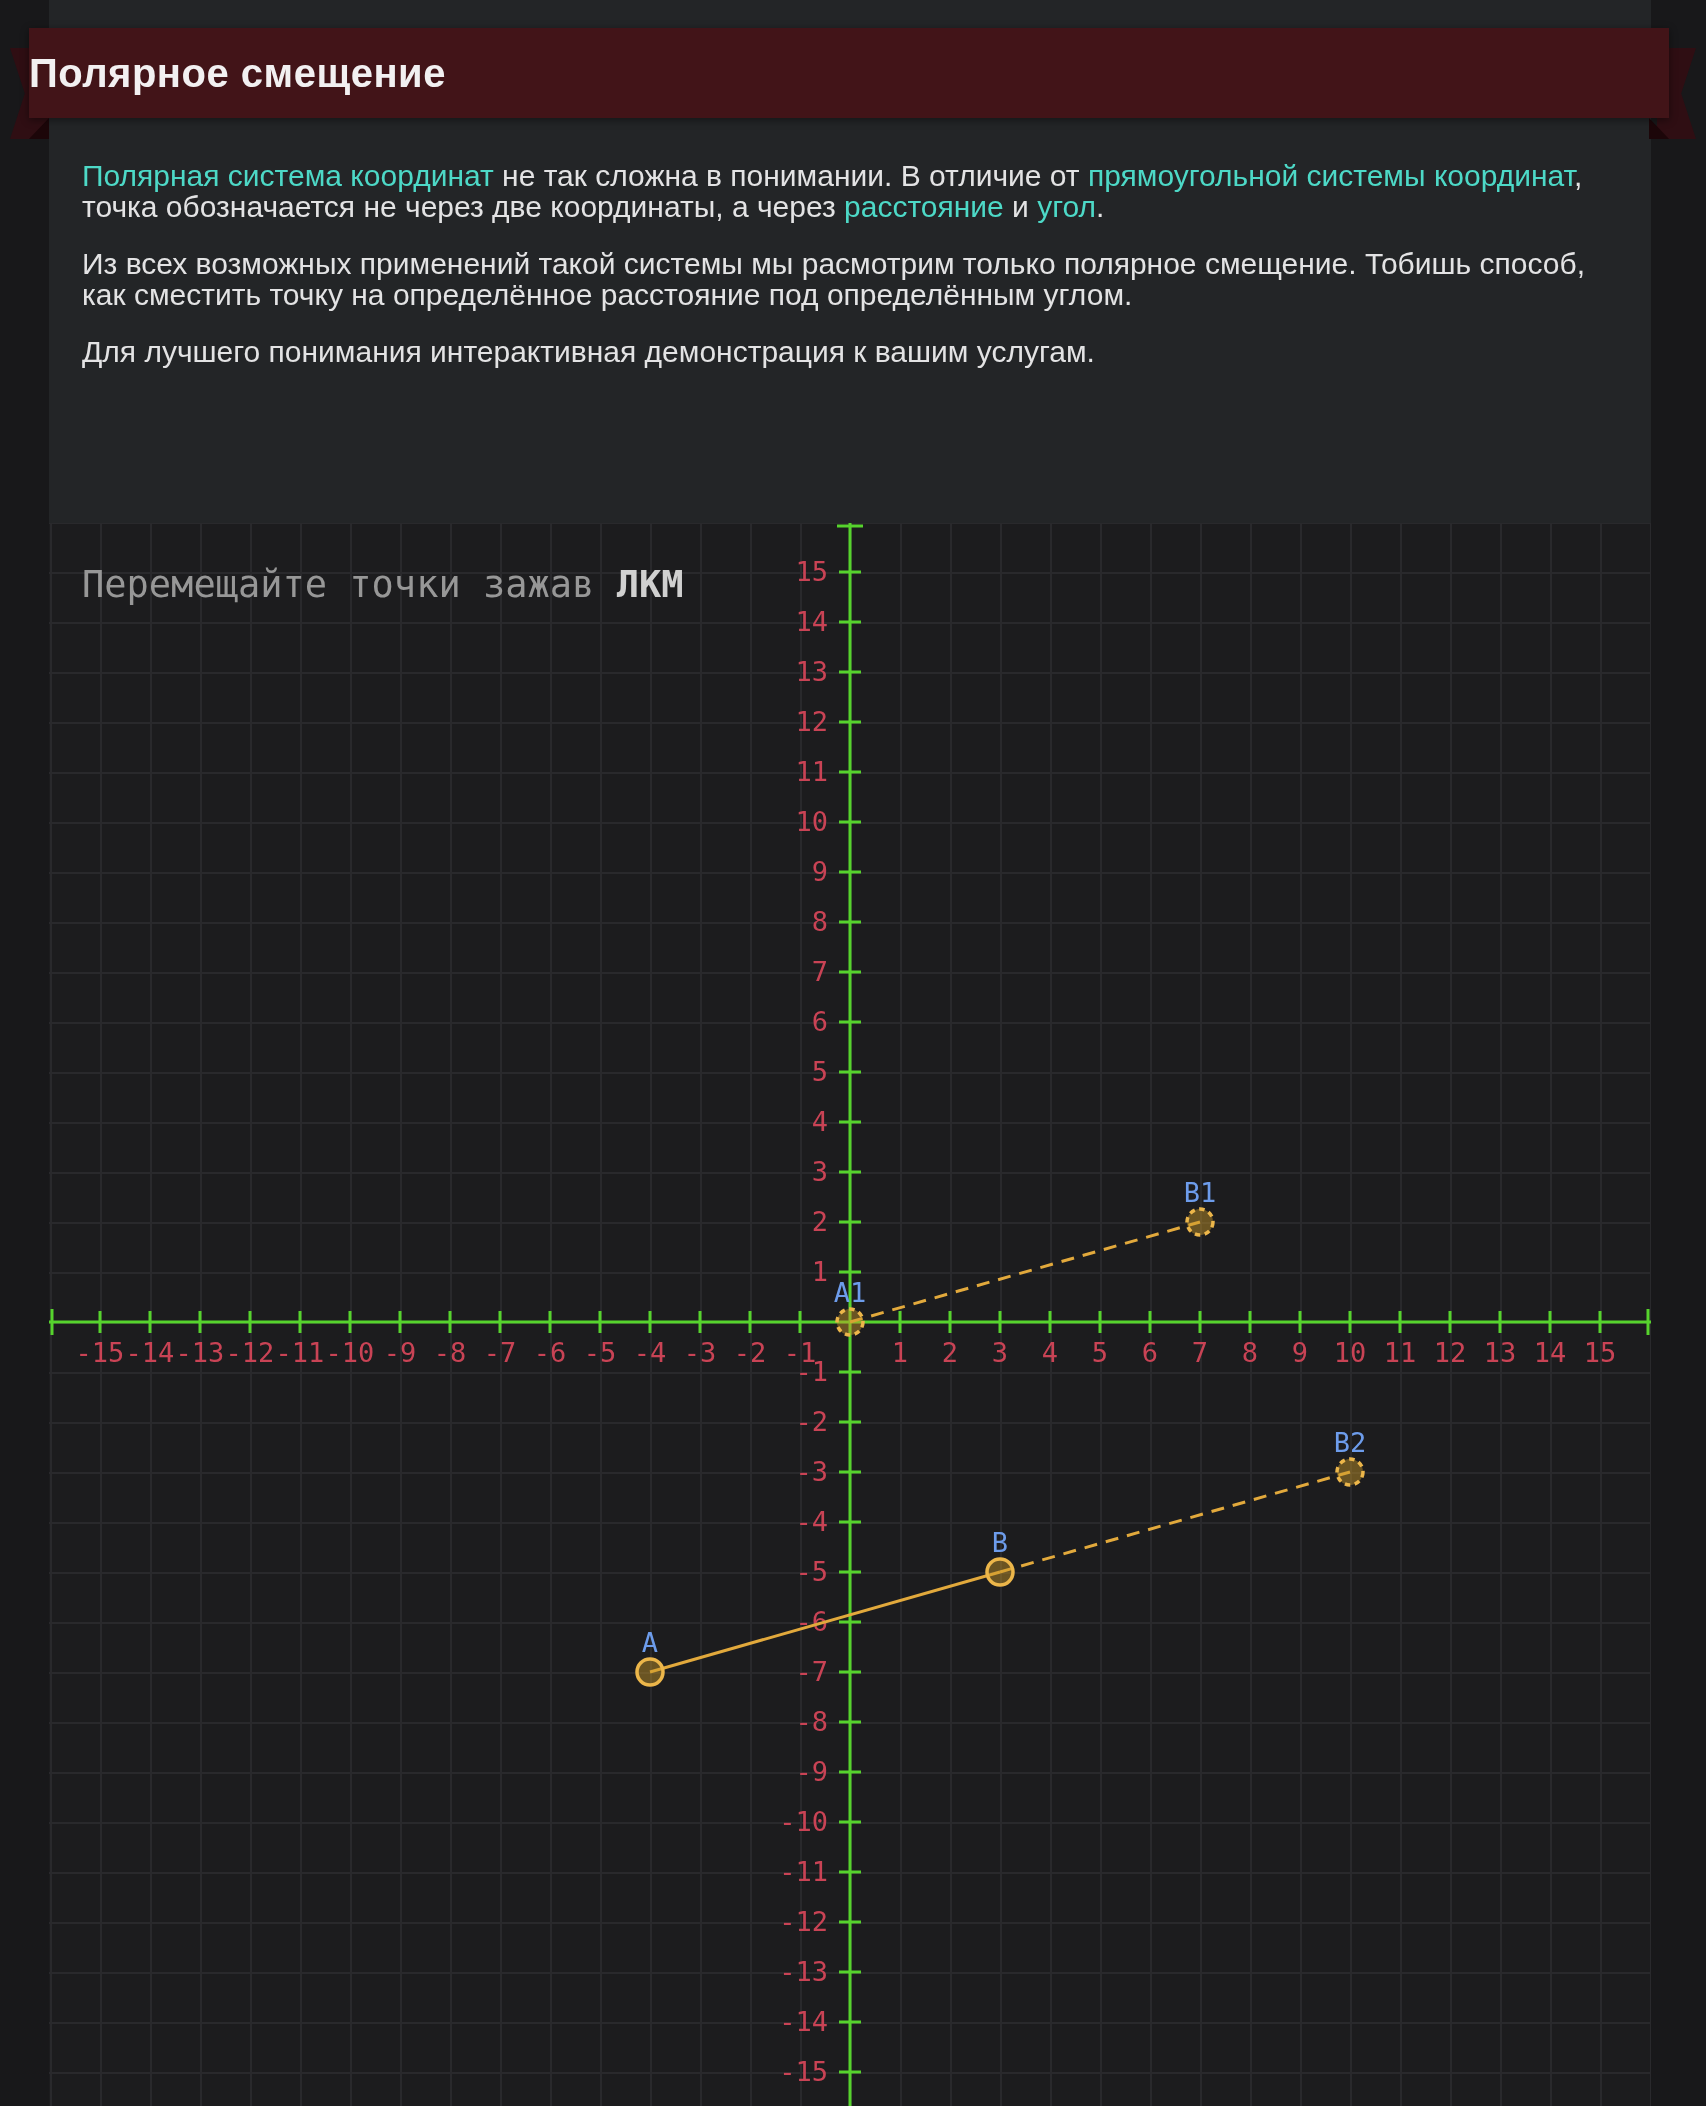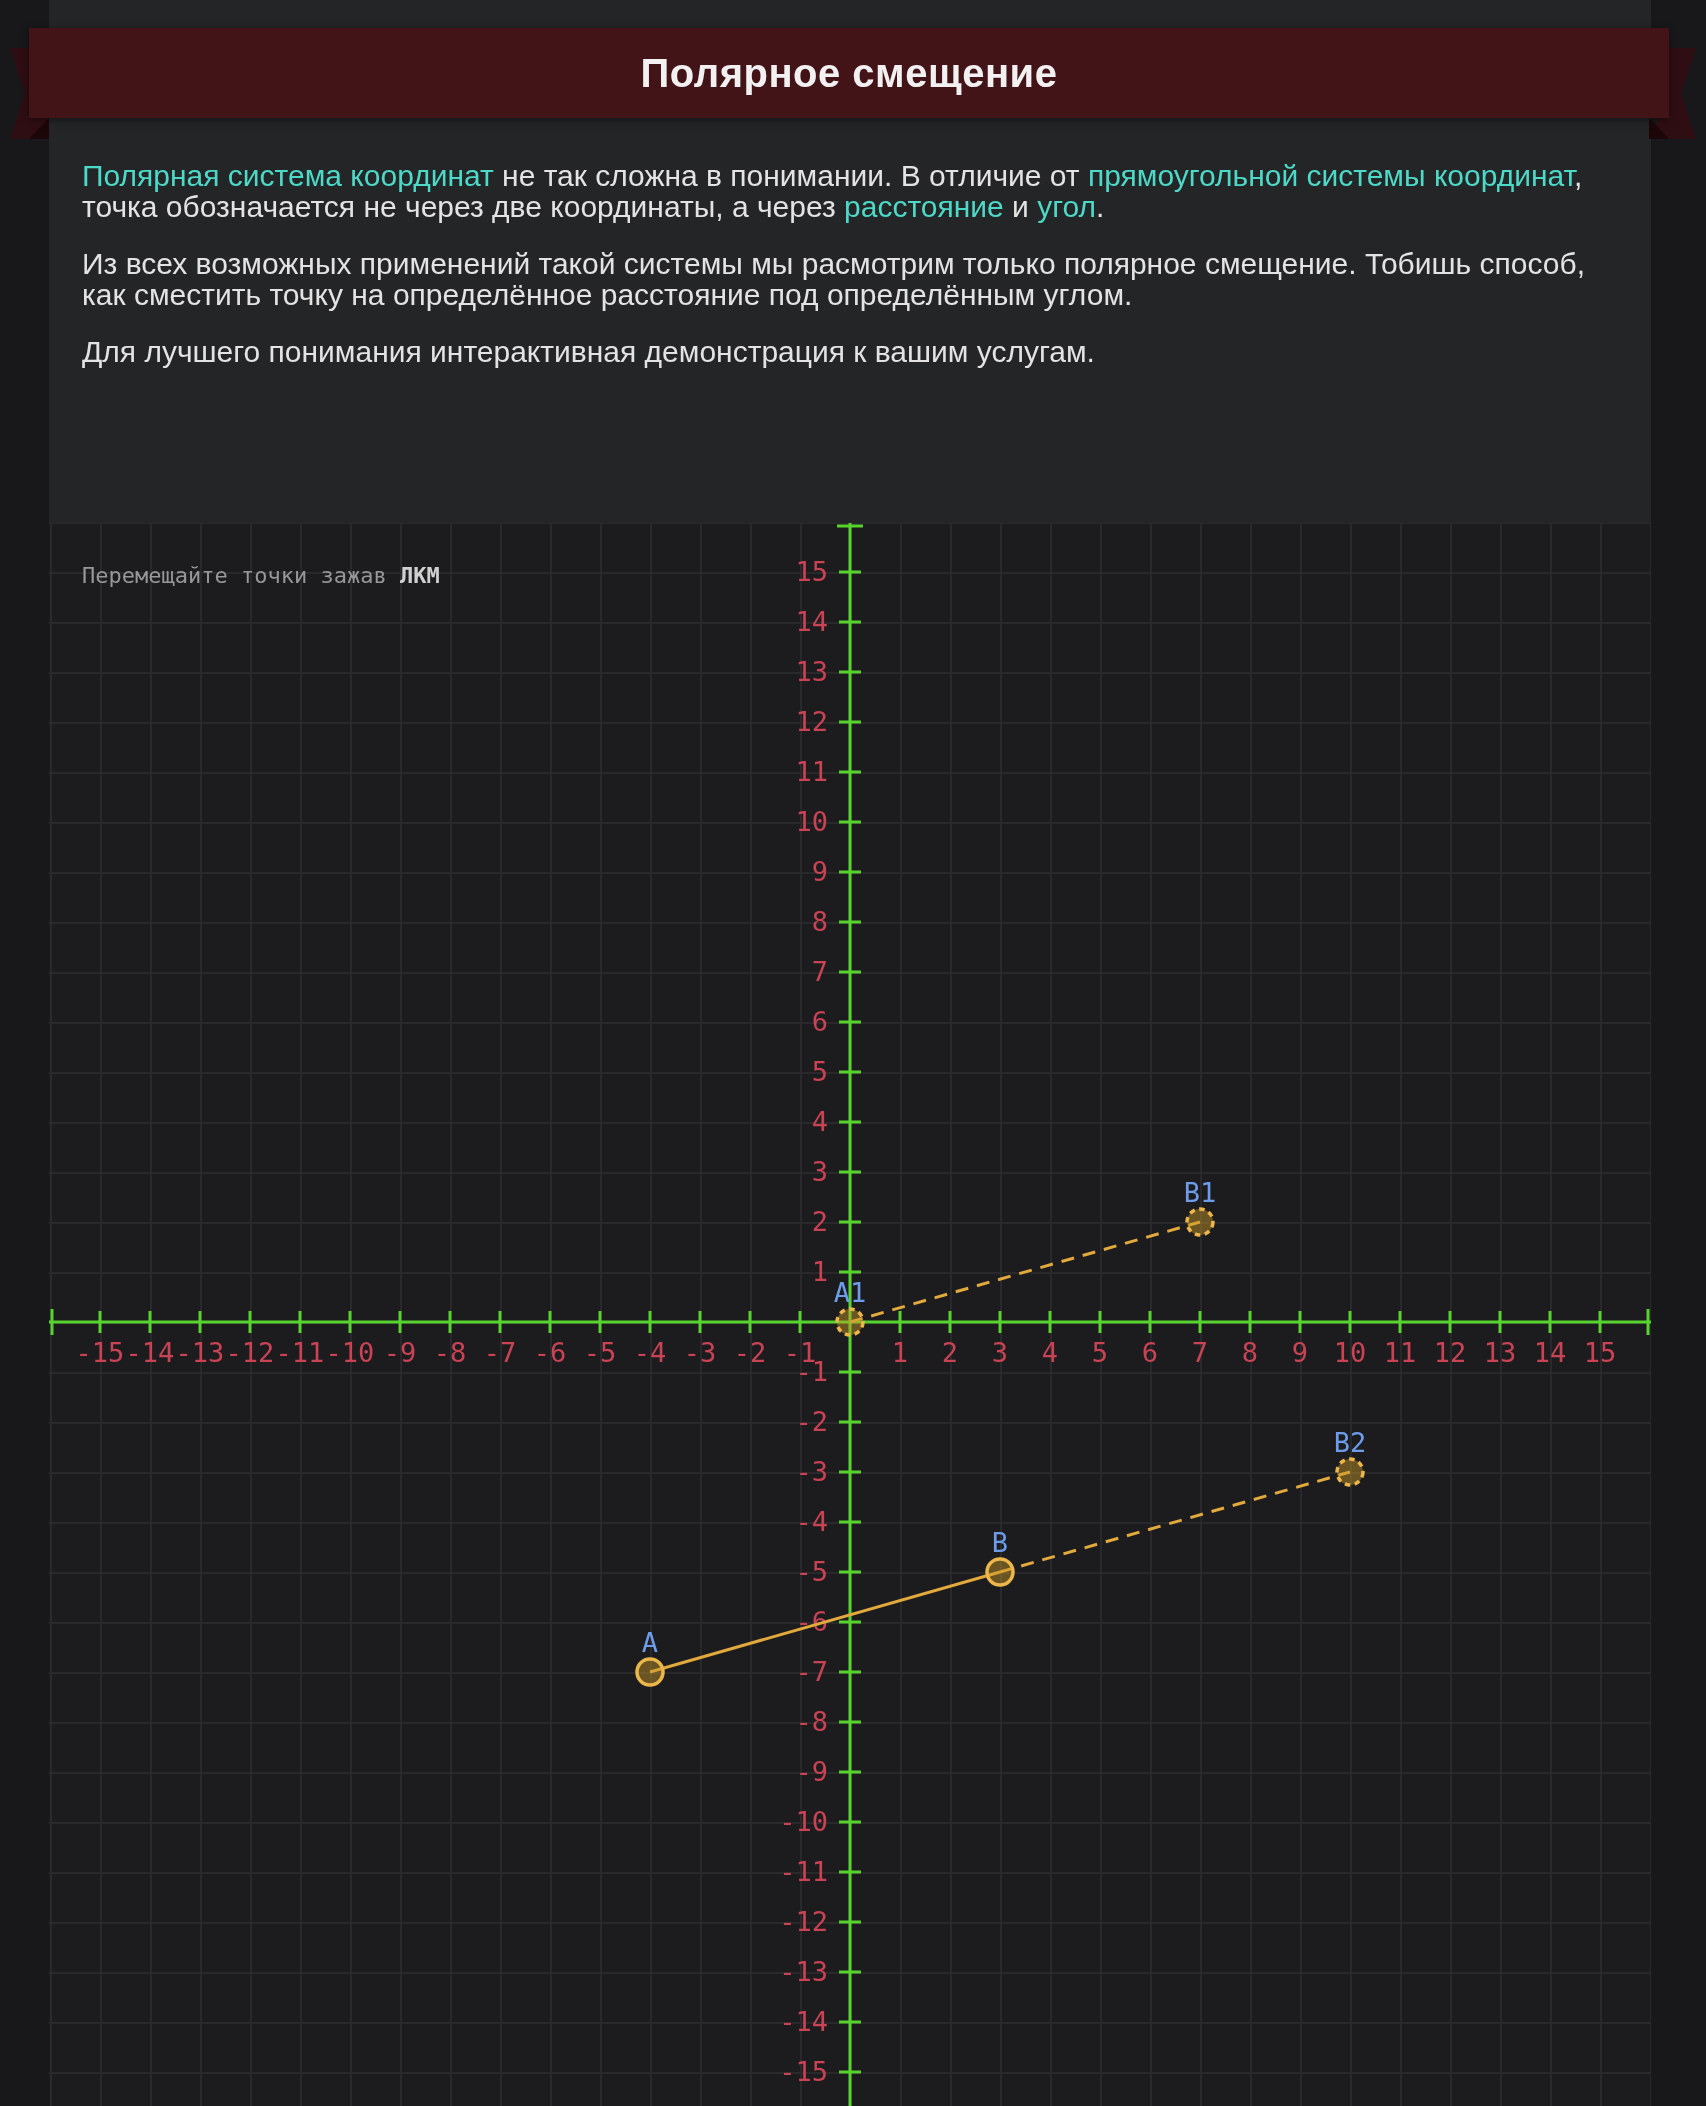--- a/index.html
+++ b/index.html
@@ -19,21 +19,21 @@
   .ribbon-tail.left{left:10px;clip-path:polygon(0 0,100% 0,100% 100%,0 100%,38% 50%);}
   .ribbon-tail.right{left:1657px;clip-path:polygon(0 0,100% 0,62% 50%,100% 100%,0 100%);}
   .ribbon-fold{
     position:absolute;top:118px;width:20px;height:21px;background:#1c0609;z-index:5;
   }
   .ribbon-fold.left{left:29px;clip-path:polygon(100% 0,100% 100%,0 100%);}
   .ribbon-fold.right{left:1649px;clip-path:polygon(0 0,0 100%,100% 100%);}
   .ribbon-banner{
     position:absolute;top:28px;left:29px;width:1640px;height:90px;background:#421418;
     z-index:6;box-shadow:0 2px 8px rgba(0,0,0,.45);
-    display:flex;align-items:center;justify-content:center;
+    display:flex;align-items:center;justify-content:flex-start;
   }
   .ribbon-banner h1{
     margin:0;font-size:40px;font-weight:bold;color:#f2f0f1;letter-spacing:.5px;
   }
   
   .text-section{
     padding:160px 33px 0 33px;height:363px;box-sizing:border-box;
   }
   .text-section p{
     margin:0 0 26px 0;font-size:30px;line-height:31px;color:#e3e3e4;
@@ -44,21 +44,21 @@
     position:absolute;left:0;top:523px;width:1602px;height:1583px;
     background-color:#1c1c1e;
     background-image:
       linear-gradient(to right,#29292c 2px,transparent 2px),
       linear-gradient(to bottom,#29292c 2px,transparent 2px);
     background-size:50px 50px;
     background-position:1px 49px;
   }
   .demo-hint{
     position:absolute;left:33px;top:40px;
-    font-family:"DejaVu Sans Mono",monospace;font-size:22px;color:#979797;
+    font-family:"DejaVu Sans Mono",monospace;font-size:37px;color:#979797;
     white-space:pre;z-index:3;
   }
   .demo-hint b{color:#d0d0d0;font-weight:bold;}
   .plot-svg{position:absolute;left:0;top:0;display:block;}
   .mono-label{font-family:"DejaVu Sans Mono",monospace;}
 </style>
 </head>
 <body>
 
 <div class="content-col">

